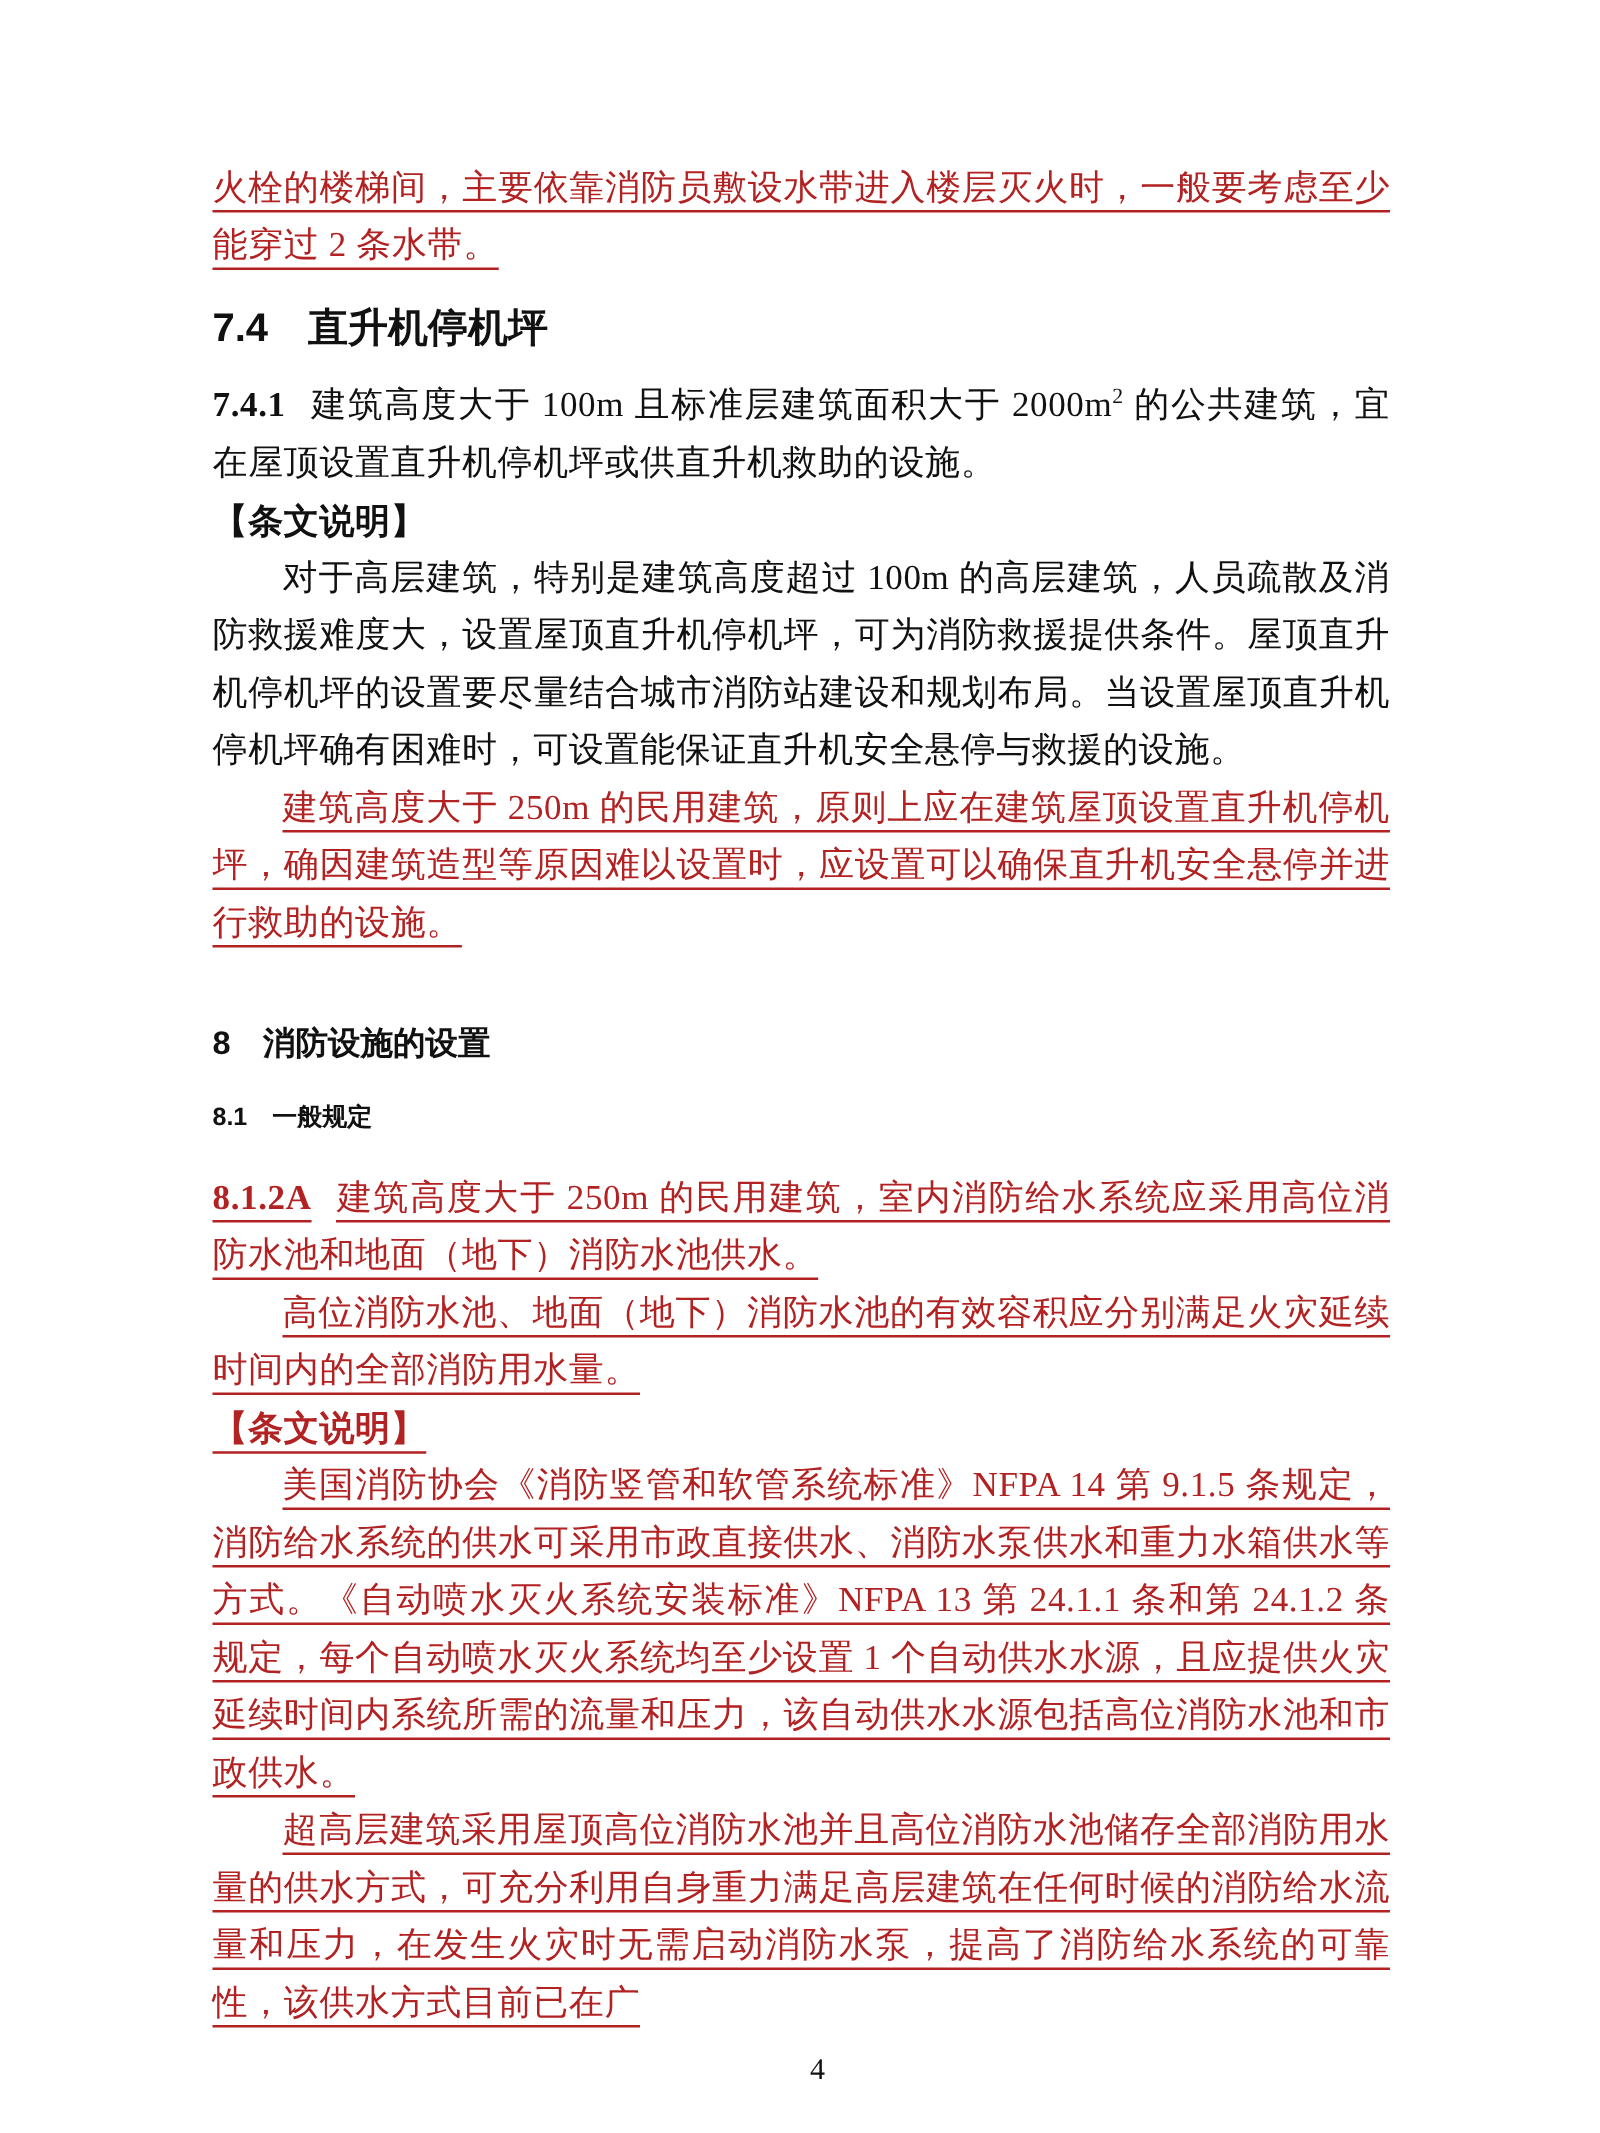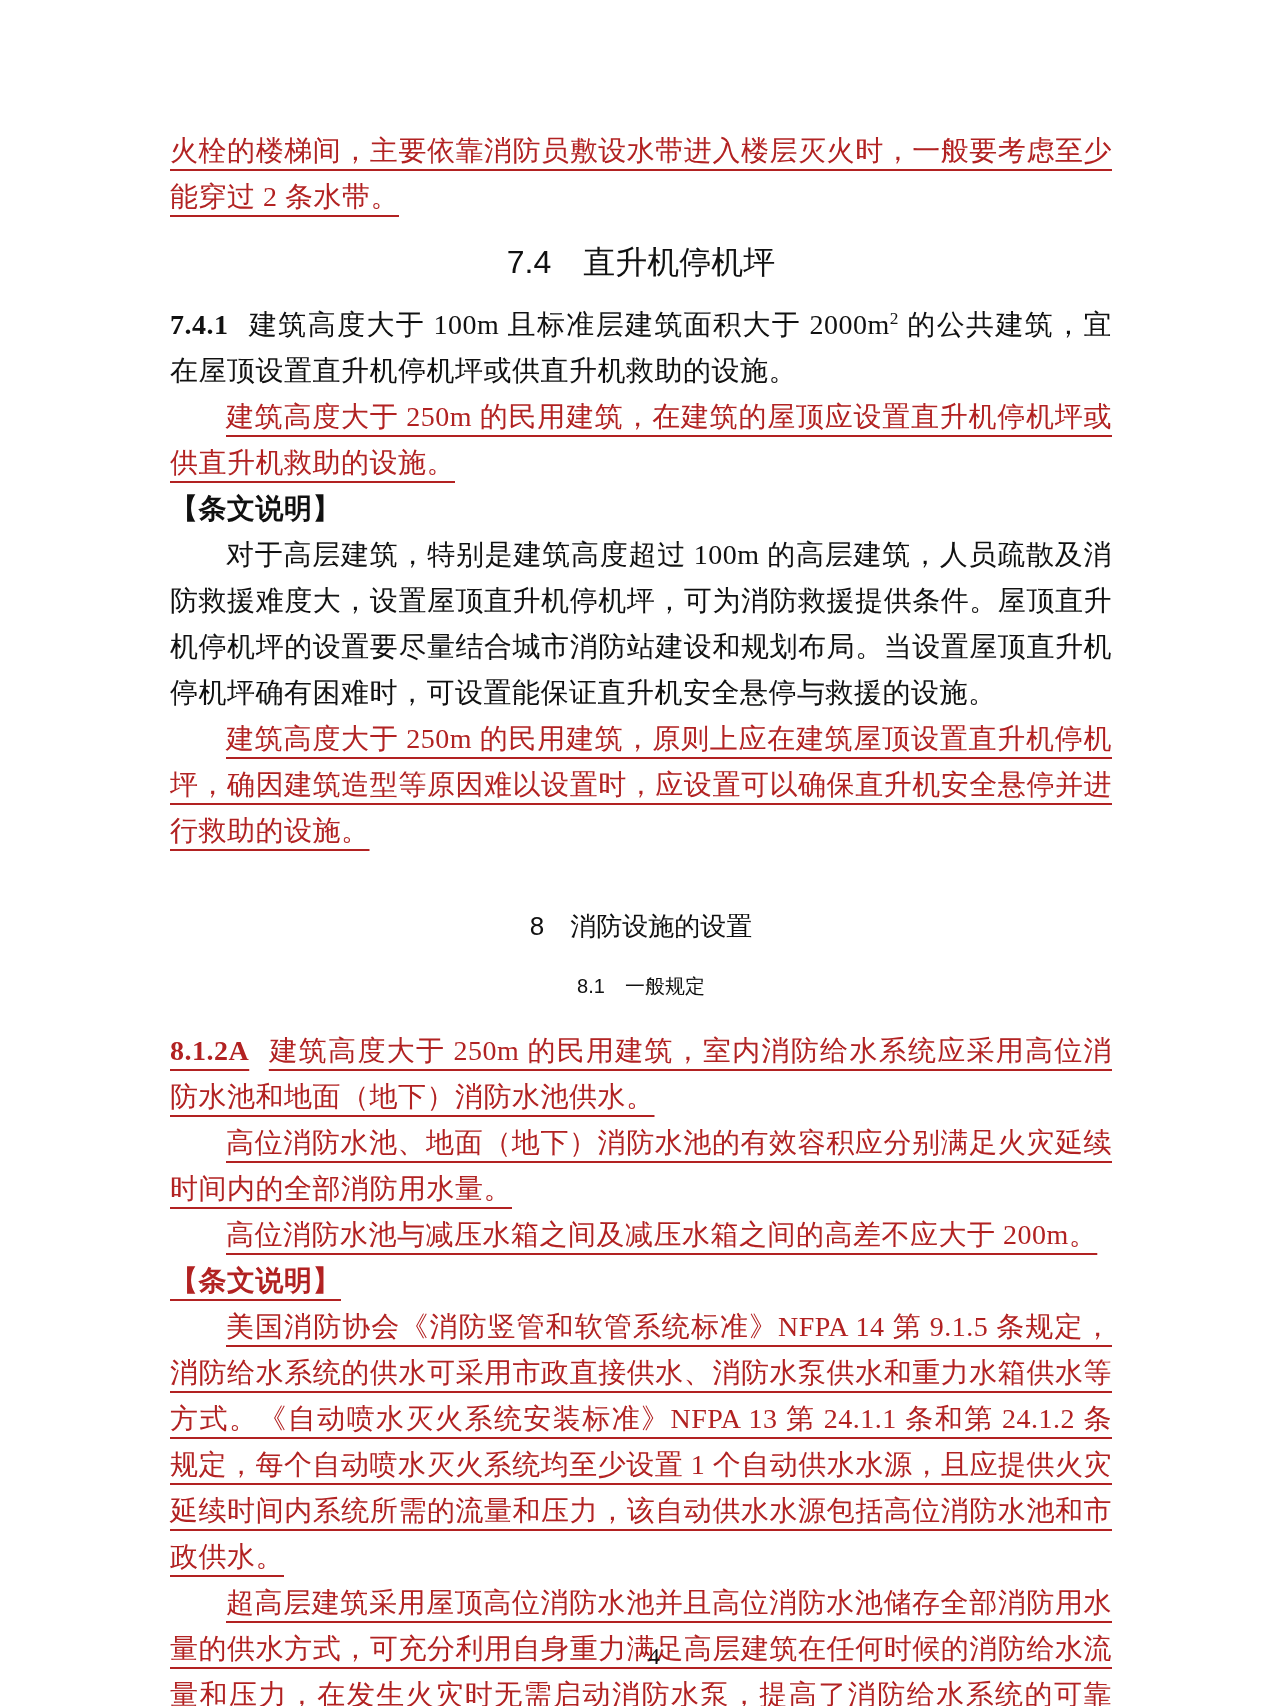--- a/index.html
+++ b/index.html
@@ -40,22 +40,21 @@
   }
   .label {
     font-family: "Liberation Sans", "DejaVu Sans", sans-serif;
     font-weight: bold;
     text-align: left;
   }
   .label.black { color: #111111; }
   h1, h2 {
     font-family: "Liberation Sans", "DejaVu Sans", sans-serif;
     color: #111111;
-    text-align: center;
-    font-weight: normal;
+    font-weight: bold;
   }
   h2.heading-74 { font-size: 32px; line-height: 48px; margin: 18px 0 16px 0; }
   h1.heading-8  { font-size: 26px; line-height: 52px; margin: 46px 0 4px 0; }
   h2.heading-81 { font-size: 20px; line-height: 48px; margin: 10px 0 18px 0; }
   sup { font-size: 0.62em; line-height: 0; }
   .page-number {
     position: absolute;
     left: 0; right: 0;
     bottom: 36px;
     text-align: center;
@@ -68,37 +67,35 @@
 
 <div class="page">
   <div class="content">
 
     <p class="red">火栓的楼梯间，主要依靠消防员敷设水带进入楼层灭火时，一般要考虑至少能穿过 2 条水带。</p>
 
     <h2 class="heading-74">7.4　直升机停机坪</h2>
 
     <p><span class="clause-num">7.4.1</span><span>建筑高度大于 100m 且标准层建筑面积大于 2000m</span><sup>2</sup><span> 的公共建筑，宜在屋顶设置直升机停机坪或供直升机救助的设施。</span></p>
 
-    <p class="red indent">建筑高度大于 250m 的民用建筑，在建筑的屋顶应设置直升机停机坪或供直升机救助的设施。</p>
 
     <div class="label black">【条文说明】</div>
 
     <p class="indent">对于高层建筑，特别是建筑高度超过 100m 的高层建筑，人员疏散及消防救援难度大，设置屋顶直升机停机坪，可为消防救援提供条件。屋顶直升机停机坪的设置要尽量结合城市消防站建设和规划布局。当设置屋顶直升机停机坪确有困难时，可设置能保证直升机安全悬停与救援的设施。</p>
 
     <p class="red indent">建筑高度大于 250m 的民用建筑，原则上应在建筑屋顶设置直升机停机坪，确因建筑造型等原因难以设置时，应设置可以确保直升机安全悬停并进行救助的设施。</p>
 
     <h1 class="heading-8">8　消防设施的设置</h1>
 
     <h2 class="heading-81">8.1　一般规定</h2>
 
     <p class="red"><span class="clause-num">8.1.2A</span><span>建筑高度大于 250m 的民用建筑，室内消防给水系统应采用高位消防水池和地面（地下）消防水池供水。</span></p>
 
     <p class="red indent">高位消防水池、地面（地下）消防水池的有效容积应分别满足火灾延续时间内的全部消防用水量。</p>
 
-    <p class="red indent">高位消防水池与减压水箱之间及减压水箱之间的高差不应大于 200m。</p>
 
     <div class="label red">【条文说明】</div>
 
     <p class="red indent">美国消防协会《消防竖管和软管系统标准》NFPA 14 第 9.1.5 条规定，消防给水系统的供水可采用市政直接供水、消防水泵供水和重力水箱供水等方式。《自动喷水灭火系统安装标准》NFPA 13 第 24.1.1 条和第 24.1.2 条规定，每个自动喷水灭火系统均至少设置 1 个自动供水水源，且应提供火灾延续时间内系统所需的流量和压力，该自动供水水源包括高位消防水池和市政供水。</p>
 
     <p class="red indent">超高层建筑采用屋顶高位消防水池并且高位消防水池储存全部消防用水量的供水方式，可充分利用自身重力满足高层建筑在任何时候的消防给水流量和压力，在发生火灾时无需启动消防水泵，提高了消防给水系统的可靠性，该供水方式目前已在广</p>
 
   </div>
 
   <div class="page-number">4</div>

